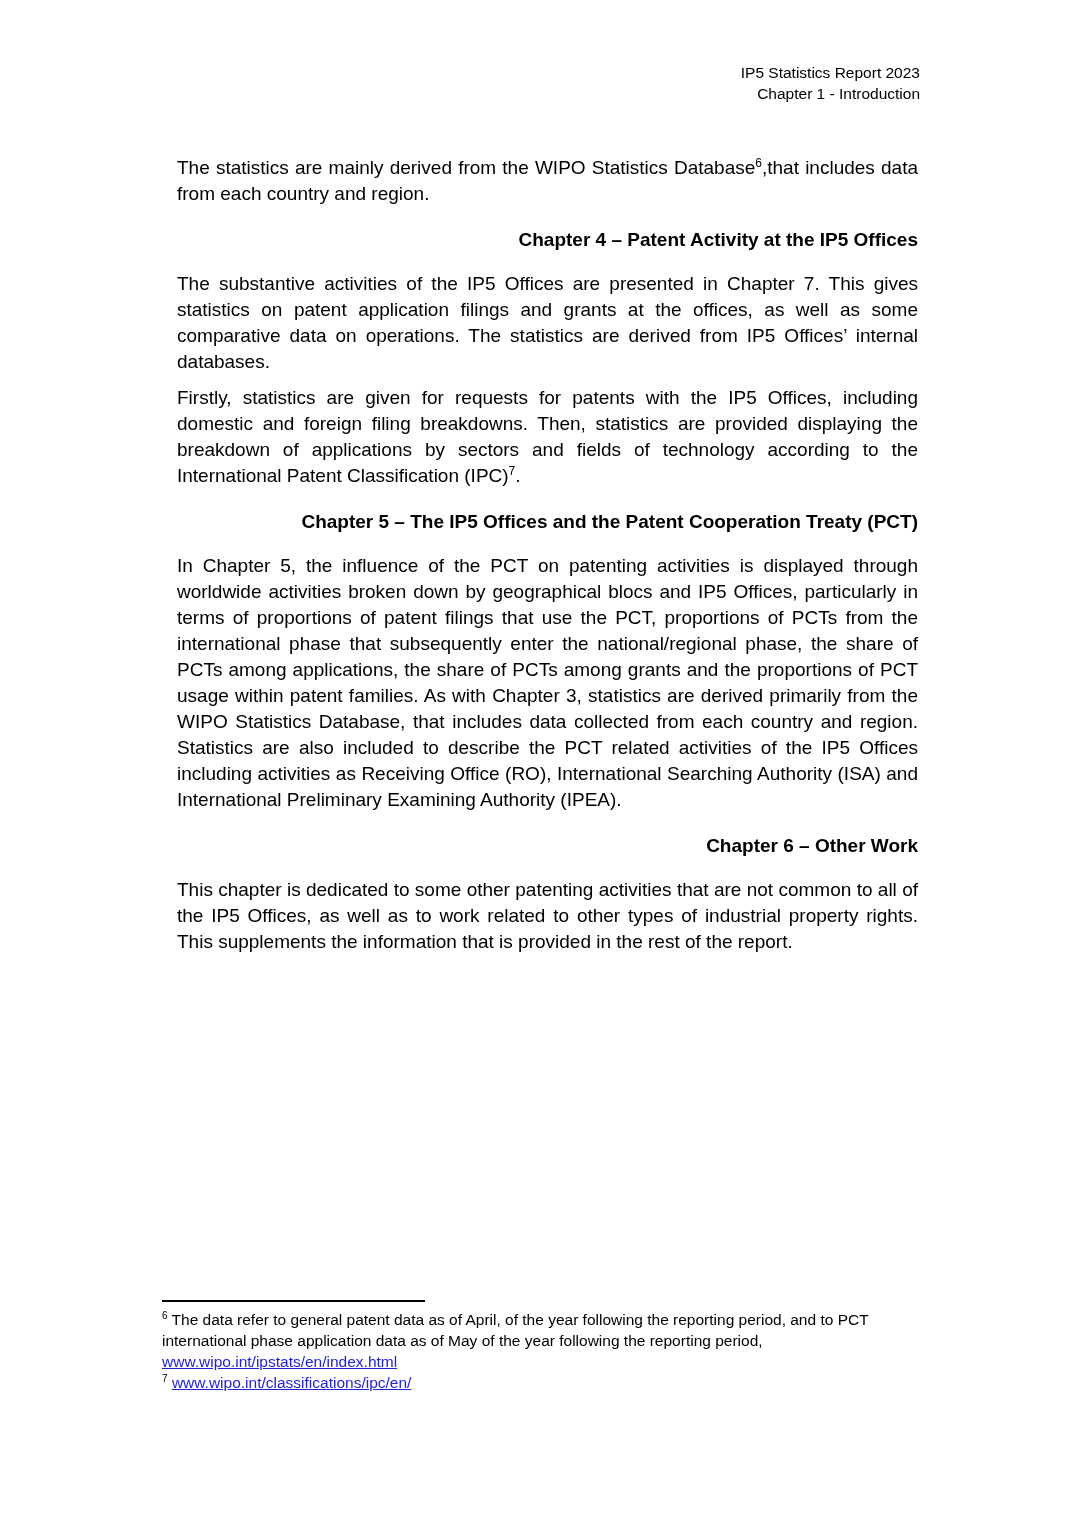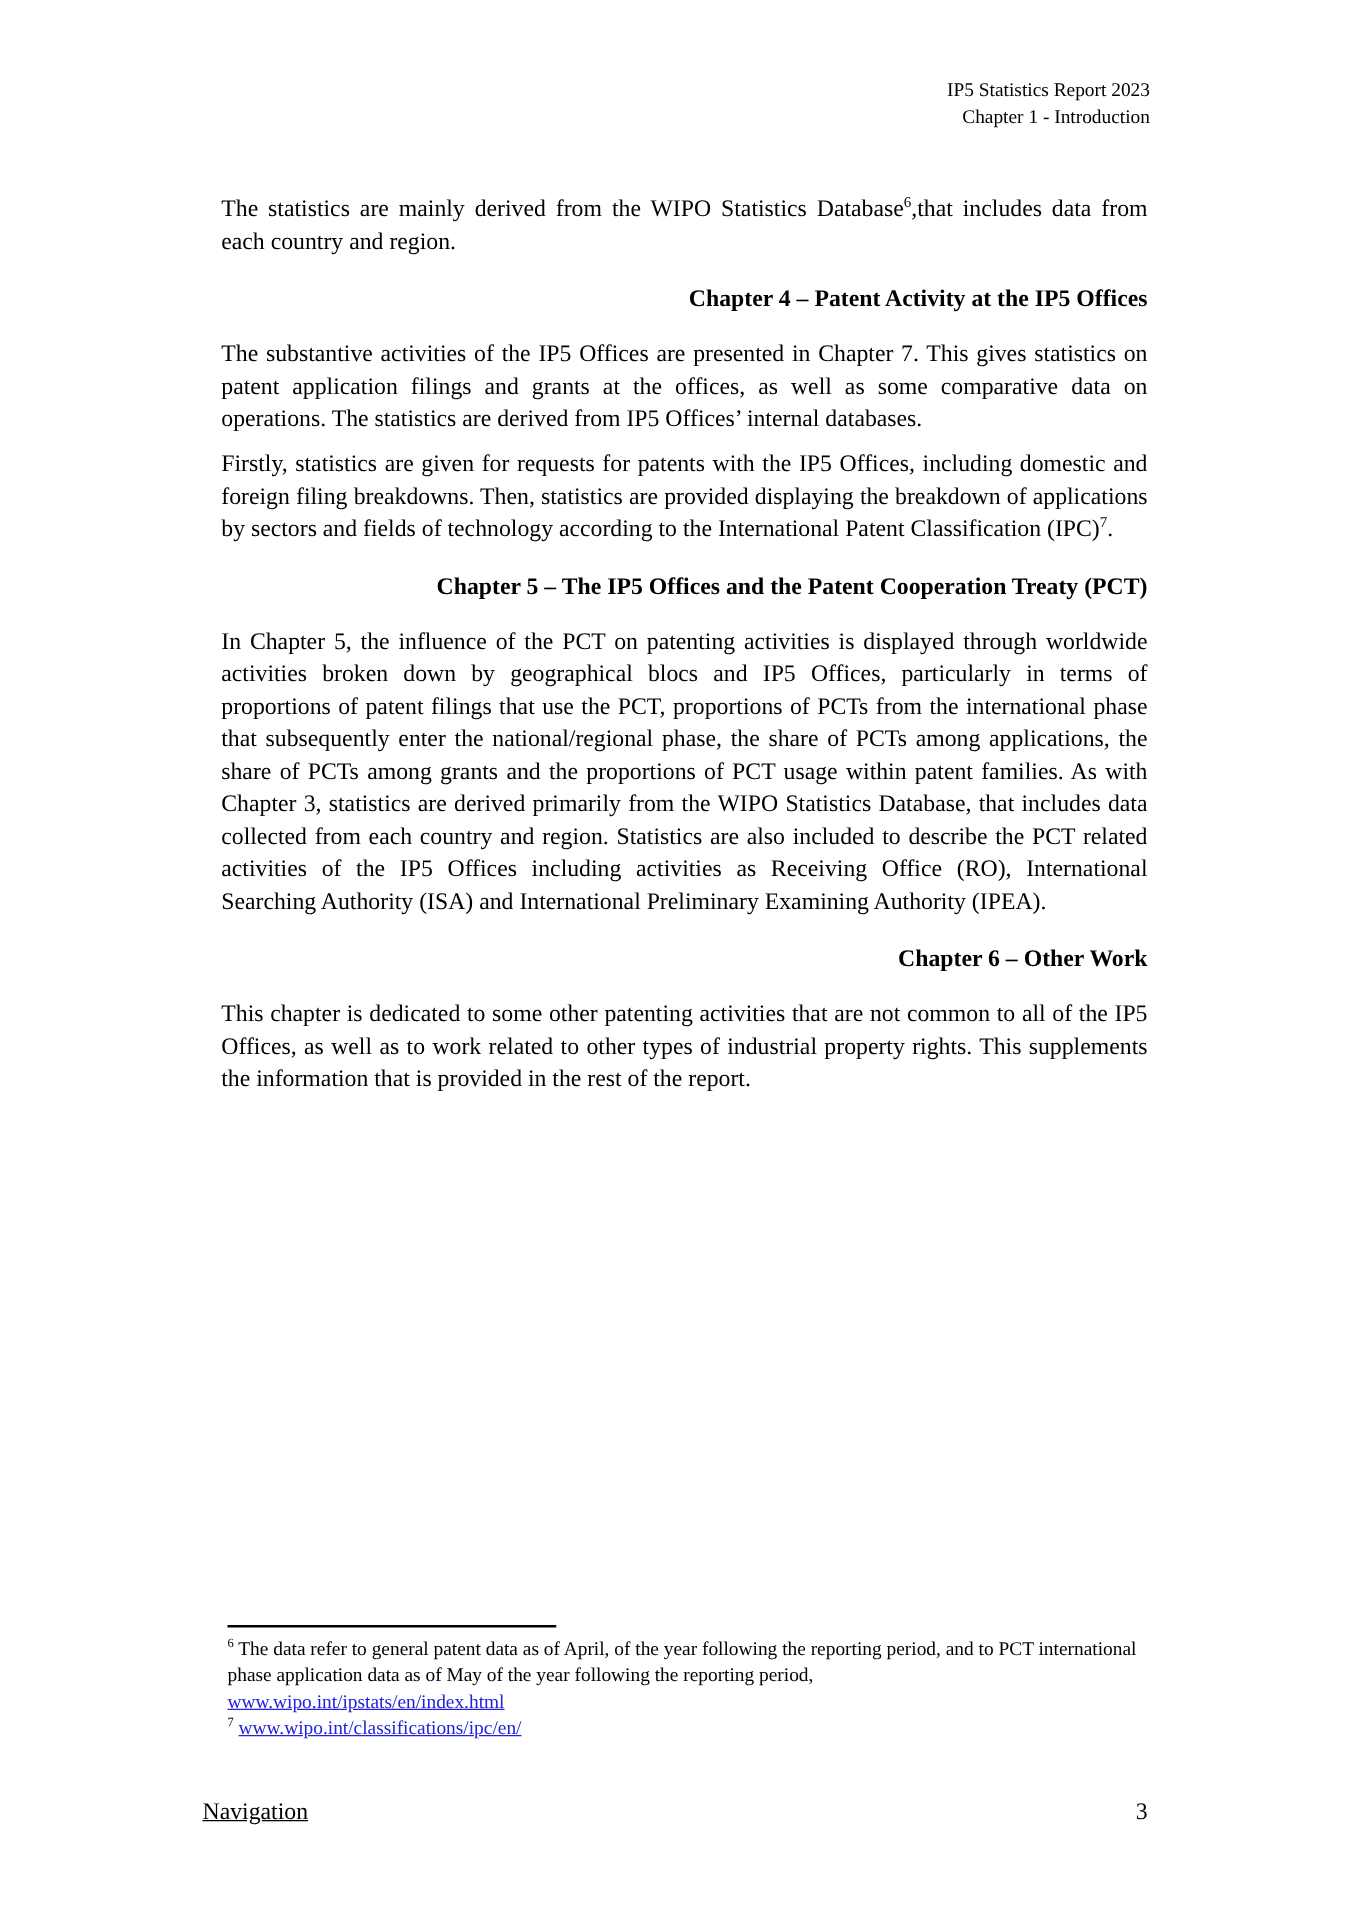--- a/index.html
+++ b/index.html
@@ -4,21 +4,21 @@
 <style>
   :root { --link-color: #2222DD; --text-color: #000000; --page-bg: #ffffff; }
   * { margin: 0; padding: 0; box-sizing: border-box; }
   html, body { background: #ffffff; }
   .page {
     position: relative;
     width: 1080px;
     height: 1527px;
     background: var(--page-bg);
     color: var(--text-color);
-    font-family: Liberation Serif, serif;
+    font-family: Liberation Sans, sans-serif;
     overflow: hidden;
   }
   .header {
     position: absolute;
     top: 62px;
     right: 160px;
     text-align: right;
     font-size: 15.5px;
     line-height: 21px;
     color: var(--text-color);
@@ -46,21 +46,20 @@
     vertical-align: super;
   }
   .footnotes {
     position: absolute;
     top: 1300px;
     left: 162px;
     width: 756px;
     font-size: 15.5px;
     line-height: 21px;
     text-align: left;
-    margin-left: 20px;
   }
   .fn-rule {
     width: 263px;
     border-top: 2px solid #000000;
     margin-bottom: 7px;
   }
   .footnotes sup {
     font-size: 10px;
     line-height: 0;
     vertical-align: super;
@@ -121,18 +120,14 @@
     <div class="fn-rule"></div>
     <div class="fn">
       <sup>6</sup> <span>The data refer to general patent data as of April, of the year following the reporting period, and to PCT international phase application data as of May of the year following the reporting period,</span><br>
       <a>www.wipo.int/ipstats/en/index.html</a>
     </div>
     <div class="fn">
       <sup>7</sup> <a>www.wipo.int/classifications/ipc/en/</a>
     </div>
   </div>
 
-  <div class="footer">
-    <a class="nav">Navigation</a>
-    <span class="pageno">3</span>
-  </div>
 
 </div>
 
 </body></html>

